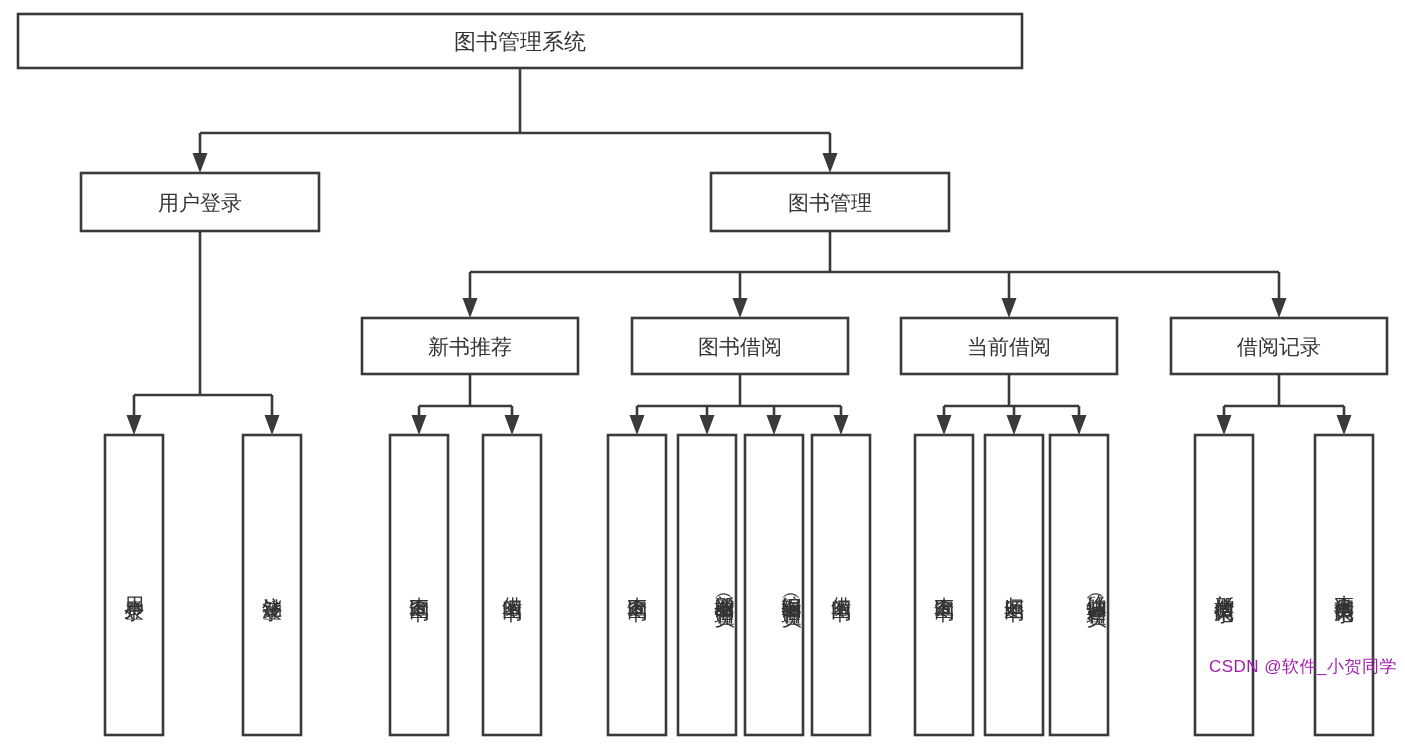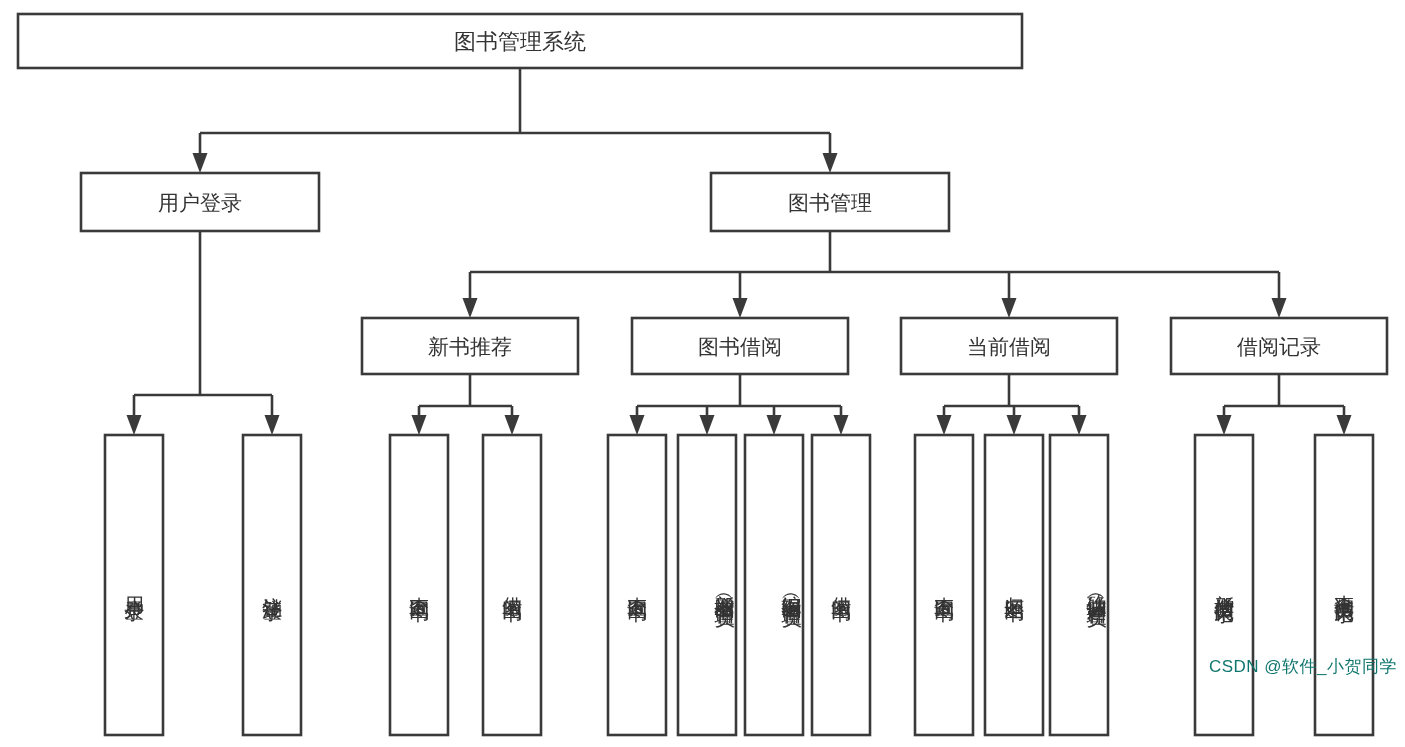--- a/index.html
+++ b/index.html
@@ -25,21 +25,21 @@
     font-size:20px;color:#333333;line-height:1.08;
     letter-spacing:2px;
     white-space:nowrap;
     padding-top:6px;
     box-sizing:border-box;
   }
   .leaf-foreign.centered{align-items:center;padding-top:0;}
   #watermark{
     position:absolute;right:8px;bottom:4px;
     font-family:"Liberation Sans","DejaVu Sans",sans-serif;
-    font-size:17px;color:#0f766e;letter-spacing:.5px;
+    font-size:17px;color:#a21caf;letter-spacing:.5px;
     user-select:none;pointer-events:none;white-space:nowrap;
   }
 </style>
 </head>
 <body>
 
 <div id="diagram-root">
   <svg id="diagram-svg" width="1405" height="747" viewBox="0 0 1405 747" xmlns="http://www.w3.org/2000/svg">
     <g id="connector-layer">
         <g>

